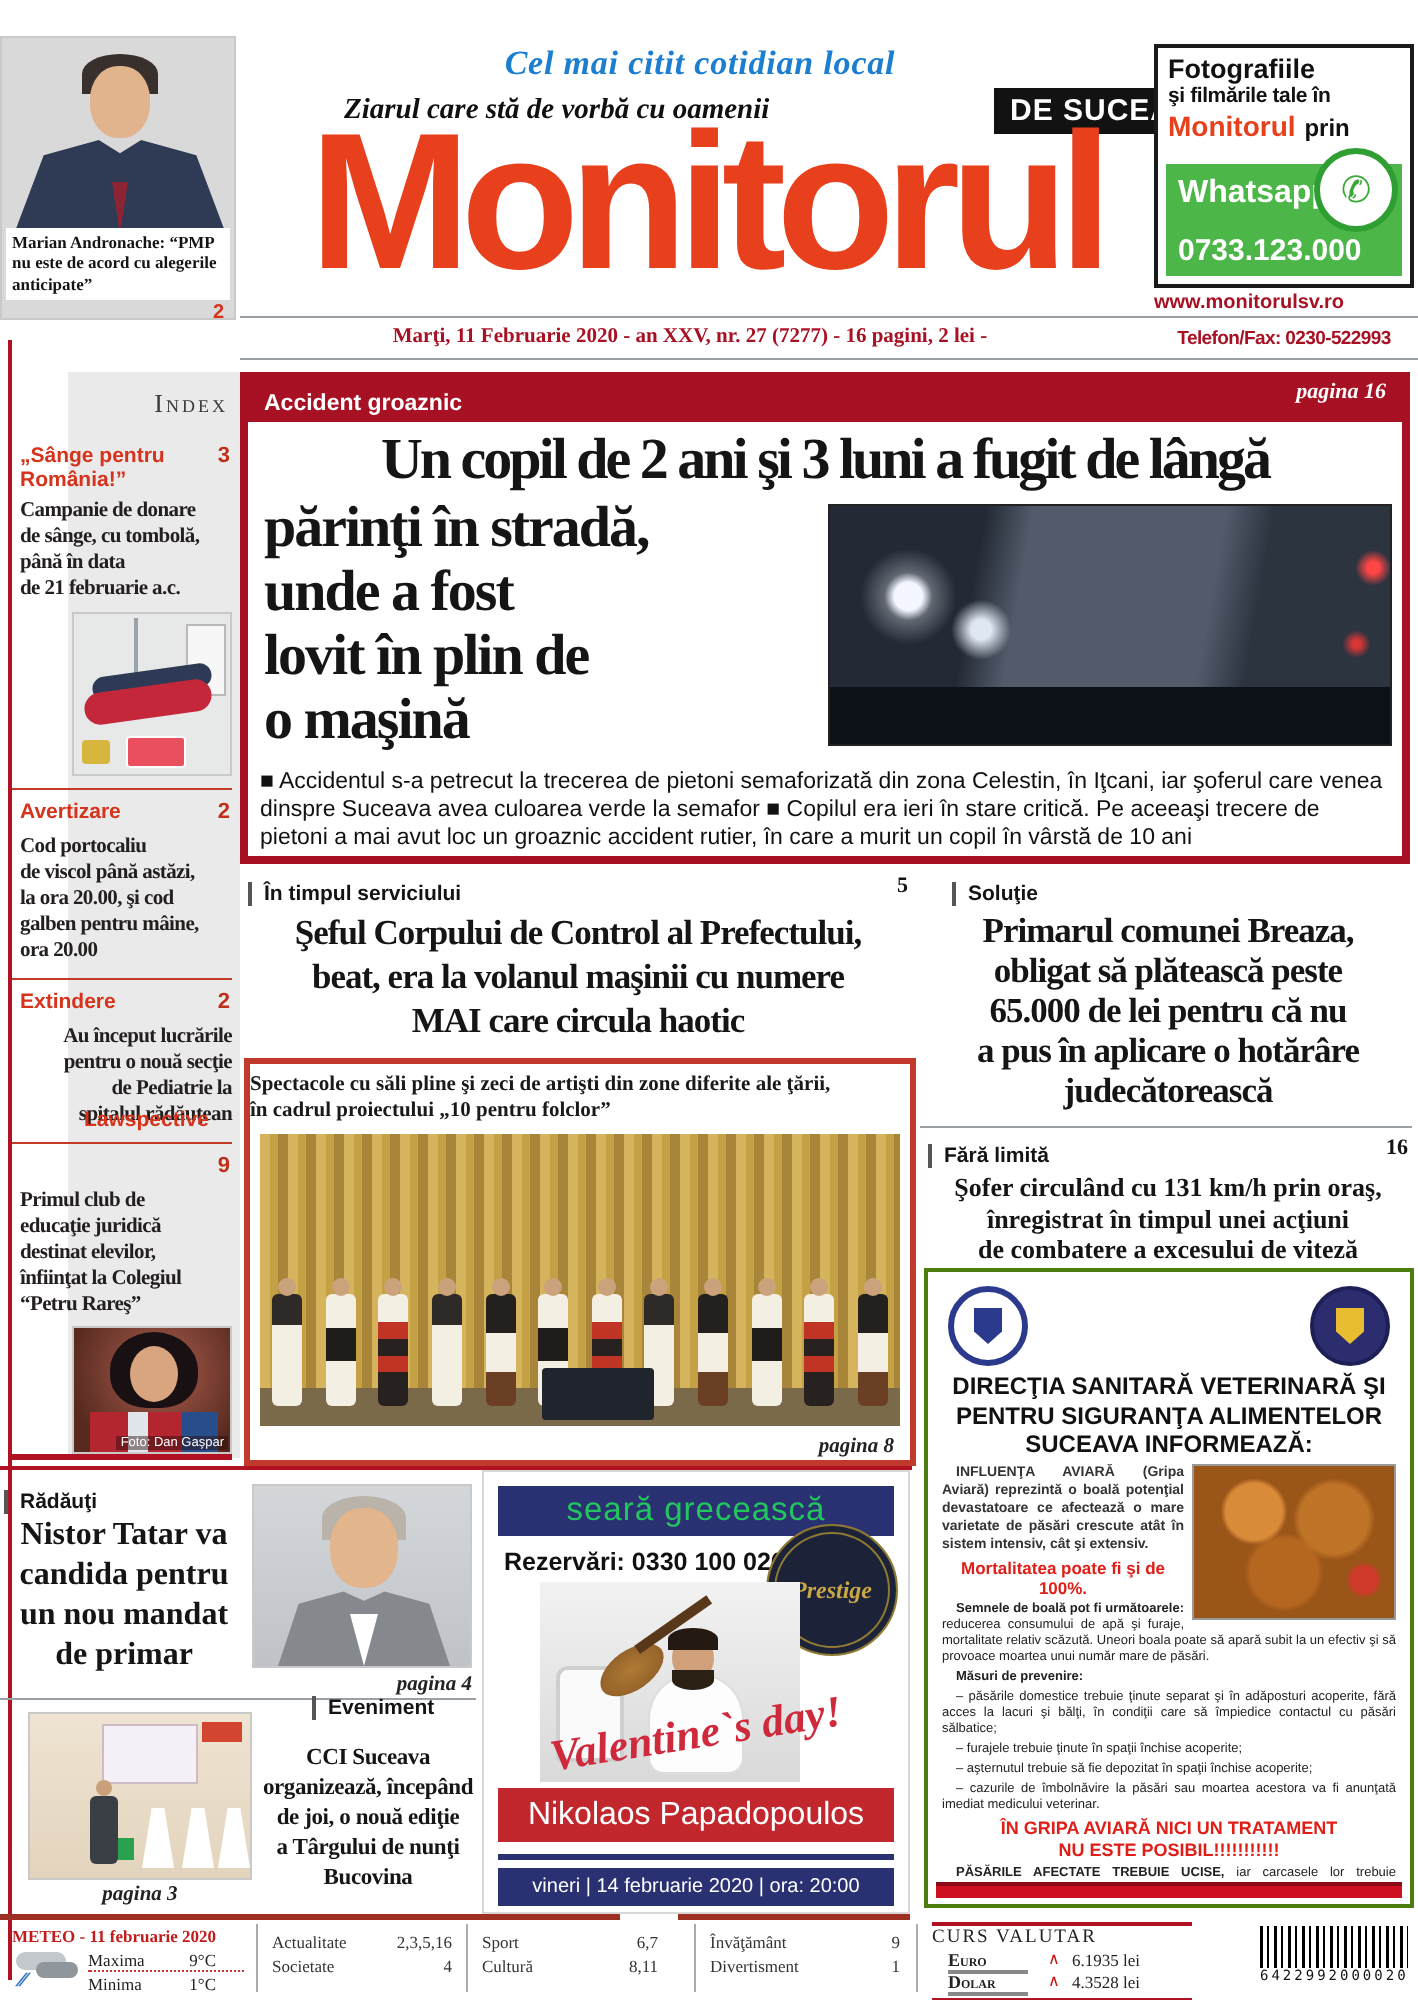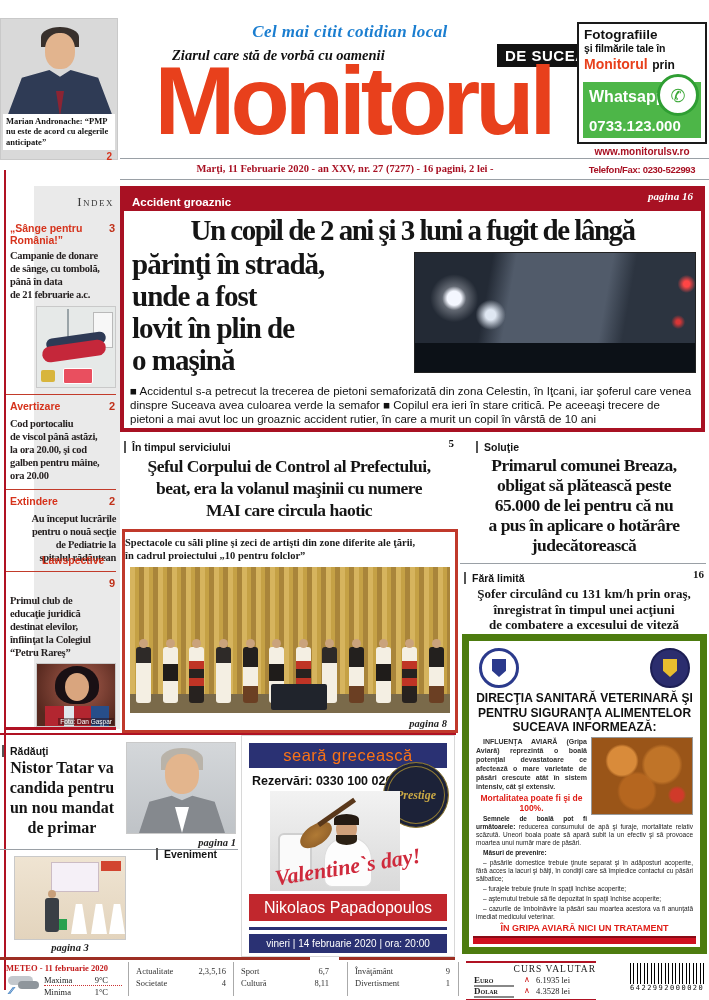--- a/index.html
+++ b/index.html
@@ -35,21 +35,21 @@
   .promo-l1{font:bold 13.5px/15px "Liberation Sans",sans-serif;color:#111;}
   .promo-l2{font:bold 10.5px/13px "Liberation Sans",sans-serif;color:#111;letter-spacing:-.2px;}
   .promo-brand{font:bold 14px/15px "Liberation Sans",sans-serif;color:#e8401c;}
   .promo-via{font:bold 12px "Liberation Sans",sans-serif;color:#111;}
   #wa-panel{position:absolute;left:4px;right:4px;bottom:4px;height:56px;background:#4db648;}
   #wa-app{position:absolute;left:6px;top:6px;color:#fff;font:bold 16px "Liberation Sans",sans-serif;}
   #wa-number{position:absolute;left:6px;bottom:4px;color:#fff;font:bold 15px "Liberation Sans",sans-serif;}
   #wa-icon{position:absolute;right:2px;top:-8px;width:36px;height:36px;border-radius:50%;background:#fff;
       border:3px solid #2f9e33;display:flex;align-items:center;justify-content:center;
       color:#3aa836;font:bold 18px "DejaVu Sans",sans-serif;}
-  #website{left:577px;top:146px;width:130px;text-align:center;font:bold 10px "Liberation Sans",sans-serif;color:#a81123;}
+  #website{left:577px;top:146px;width:130px;font:bold 10px "Liberation Sans",sans-serif;color:#a81123;}
   #dateline{left:120px;top:163px;width:450px;text-align:center;font:bold 10.5px "Liberation Serif",serif;color:#a81123;}
   #phone{left:577px;top:164px;width:130px;text-align:center;font:bold 9.5px "Liberation Sans",sans-serif;color:#a81123;letter-spacing:-.3px;}
   #left-redline{left:4px;top:170px;width:2px;height:820px;background:#b01223;}
 
   
   #lead{left:120px;top:186px;width:585px;height:246px;border:4px solid #a81123;box-sizing:border-box;background:#fff;}
   #lead-kicker-bar{position:relative;height:21px;background:#a81123;color:#fff;padding:0 8px;line-height:21px;}
   #lead-kicker{font:bold 11.5px "Liberation Sans",sans-serif;}
   #lead-page{position:absolute;right:8px;top:0;font:bold italic 11px "Liberation Serif",serif;}
   #lead-hl1{margin:2px 2px 0;text-align:center;font:bold 29px/34px "Liberation Serif",serif;
@@ -126,21 +126,21 @@
   
   #sol-kick{left:476px;top:437px;width:240px;}
   #sol-hl{left:462px;top:455px;width:244px;text-align:center;
       font:bold 17.5px/20px "Liberation Serif",serif;letter-spacing:-.5px;color:#151515;}
   #sep-right{left:460px;top:563px;width:246px;}
   #fara-kick{left:464px;top:568px;width:240px;}
   #fara-hl{left:462px;top:586px;width:244px;text-align:center;
       font:bold 13px/15.5px "Liberation Serif",serif;color:#151515;}
 
   
-  #dsv{left:462px;top:634px;width:245px;height:320px;border:7px solid #4d7c0f;box-sizing:border-box;background:#fff;overflow:hidden;}
+  #dsv{left:462px;top:634px;width:245px;height:320px;border:2px solid #4d7c0f;box-sizing:border-box;background:#fff;overflow:hidden;}
   .gov{position:absolute;width:40px;height:40px;border-radius:50%;display:flex;align-items:center;justify-content:center;}
   #gov1{left:10px;top:7px;background:#fff;border:3px solid #2b3a8c;box-sizing:border-box;}
   #gov1::after{content:"";width:14px;height:18px;background:#2b3a8c;clip-path:polygon(0 0,100% 0,100% 65%,50% 100%,0 65%);}
   #gov2{right:10px;top:7px;background:#2b2d6e;border:2px solid #1d1f55;box-sizing:border-box;}
   #gov2::after{content:"";width:14px;height:18px;background:#e8bd2f;clip-path:polygon(0 0,100% 0,100% 65%,50% 100%,0 65%);}
   #dsv-title{position:absolute;left:4px;right:4px;top:50px;text-align:center;
       font:bold 12px/14.5px "Liberation Sans",sans-serif;color:#111;}
   #dsv-body{position:absolute;left:7px;right:7px;top:96px;bottom:12px;font:6.5px/8px "Liberation Sans",sans-serif;
       color:#222;text-align:justify;overflow:hidden;}
   #chicken{float:right;width:100px;height:76px;margin:0 0 2px 4px;border:1px solid #999;
@@ -176,21 +176,21 @@
   .nb-man{position:absolute;left:30px;bottom:7px;width:14px;height:34px;background:#3a3f45;border-radius:3px;}
   .nb-man::before{content:"";position:absolute;top:-8px;left:3px;width:8px;height:8px;border-radius:50%;background:#c9a07a;}
   .nb-bag{position:absolute;left:44px;bottom:9px;width:8px;height:11px;background:#2aa14e;}
   .nb-sign{position:absolute;right:4px;top:4px;width:20px;height:10px;background:#d2452f;}
   #ev-page{left:14px;top:942px;width:112px;text-align:center;}
   #ev-hl{left:128px;top:872px;width:112px;text-align:center;
       font:bold 11.5px/15px "Liberation Serif",serif;letter-spacing:-.2px;color:#151515;}
 
   
   #greek{left:241px;top:735px;width:214px;height:222px;background:#fff;border:1px solid #d8d8d8;box-sizing:border-box;}
-  #gr-bar1{position:absolute;left:7px;right:7px;top:7px;height:25px;background:#2a3173;color:#f97316;
+  #gr-bar1{position:absolute;left:7px;right:7px;top:7px;height:25px;background:#2a3173;color:#22c55e;
       text-align:center;font:16.5px/25px "Liberation Sans",sans-serif;letter-spacing:.5px;}
   #gr-rez{position:absolute;left:10px;top:38px;font:bold 12.5px "Liberation Sans",sans-serif;color:#111;}
   #gr-prestige{position:absolute;right:5px;top:26px;width:64px;height:64px;border-radius:50%;background:#1c2238;
       border:1px solid #8f7a33;box-shadow:inset 0 0 0 3px #1c2238,inset 0 0 0 4px #8f7a33;
       display:flex;align-items:center;justify-content:center;
       font:bold italic 12px "Liberation Serif",serif;color:#c9a845;}
   #gr-photo{position:absolute;left:28px;top:55px;width:130px;height:100px;background:linear-gradient(#f2f2f2,#d9d9d9);overflow:hidden;}
   .gk-chair{position:absolute;left:8px;bottom:10px;width:30px;height:44px;background:#fafafa;border:2px solid #cfcfcf;border-radius:6px 6px 2px 2px;}
   .gk-shirt{position:absolute;left:54px;bottom:4px;width:46px;height:48px;background:#fdfdfd;border:1px solid #ddd;border-radius:45% 45% 8px 8px;}
   .gk-head{position:absolute;left:66px;bottom:50px;width:21px;height:24px;background:#cfa07a;border-radius:50%;}
@@ -215,21 +215,21 @@
   #cloud2{left:18px;top:981px;width:21px;height:8px;background:#8f969c;}
   #rain{position:absolute;left:10px;top:986px;color:#3f7fc1;font:bold italic 9px "DejaVu Sans",sans-serif;}
   #rain::before{content:"⁄⁄";}
   .met-row{position:absolute;left:44px;width:78px;font:8.5px/10px "Liberation Serif",serif;color:#222;}
   .met-val{position:absolute;right:14px;}
   #met-max{top:975px;border-bottom:1px dotted #c33;}
   #met-min{top:987px;}
   .sec-row{position:absolute;font:8.5px/10px "Liberation Serif",serif;color:#333;}
   .sec-pages{position:absolute;right:0;font-family:Liberation Serif, serif;}
   #curs{position:absolute;left:466px;top:961px;width:130px;height:36px;border-top:2px solid #b01223;border-bottom:2px solid #b01223;}
-  #curs-title{text-align:right;font:9.5px/12px "Liberation Serif",serif;letter-spacing:1px;color:#222;}
+  #curs-title{text-align:left;font:9.5px/12px "Liberation Serif",serif;letter-spacing:1px;color:#222;}
   .curs-row{position:relative;height:11px;margin-left:8px;}
   .curs-name{position:absolute;left:0;width:40px;font:bold 9px/10px "Liberation Serif",serif;font-variant:small-caps;
       color:#222;border-bottom:2px solid #888;}
   .curs-arrow{position:absolute;left:50px;color:#c11;font:8px/10px "DejaVu Sans",sans-serif;}
   .curs-val{position:absolute;left:62px;font:8.5px/10px "Liberation Serif",serif;color:#222;}
   #barcode{position:absolute;left:630px;top:963px;width:74px;height:30px;}
   #barcode-bars{height:21px;background:repeating-linear-gradient(90deg,#000 0 1.5px,#fff 1.5px 3.5px,#000 3.5px 4.5px,#fff 4.5px 7px);}
   #barcode-digits{text-align:center;font:7px/9px "DejaVu Sans Mono",monospace;letter-spacing:1.5px;color:#111;}
 </style>
 </head>
@@ -424,36 +424,41 @@
   <div id="rad-hl" class="abs pre">Nistor Tatar va
 candida pentru
 un nou mandat
 de primar</div>
   <div id="tatar-photo" class="abs ph">
     <div class="tt-hair"></div>
     <div class="tt-face"></div>
     <div class="tt-suit"></div>
     <div class="tt-shirt"></div>
   </div>
-  <div id="rad-page" class="abs pagina">pagina 1</div>
+  <div id="rad-page" class="abs pagina">pagina 4</div>
   <div id="grayline848"></div>
 
   <div id="ev-kick" class="kick-row">
     <span class="kick-label">Eveniment</span>
   </div>
   <div id="nunti-photo" class="abs ph">
     <div class="nb-sign"></div>
     <div class="nb-banner"></div>
     <div class="nb-dress" style="left:56px;"></div>
     <div class="nb-dress" style="left:76px;"></div>
     <div class="nb-dress" style="left:94px;"></div>
     <div class="nb-man"></div>
     <div class="nb-bag"></div>
   </div>
   <div id="ev-page" class="abs pagina">pagina 3</div>
+  <div id="ev-hl" class="abs pre">CCI Suceava
+organizează, începând
+de joi, o nouă ediţie
+a Târgului de nunţi
+Bucovina</div>
 
   <div id="greek" class="abs">
     <div id="gr-bar1">seară grecească</div>
     <div id="gr-rez">Rezervări: 0330 100 026</div>
     <div id="gr-prestige">Prestige</div>
     <div id="gr-photo">
       <div class="gk-chair"></div>
       <div class="gk-shirt"></div>
       <div class="gk-head"></div>
       <div class="gk-hair"></div>

